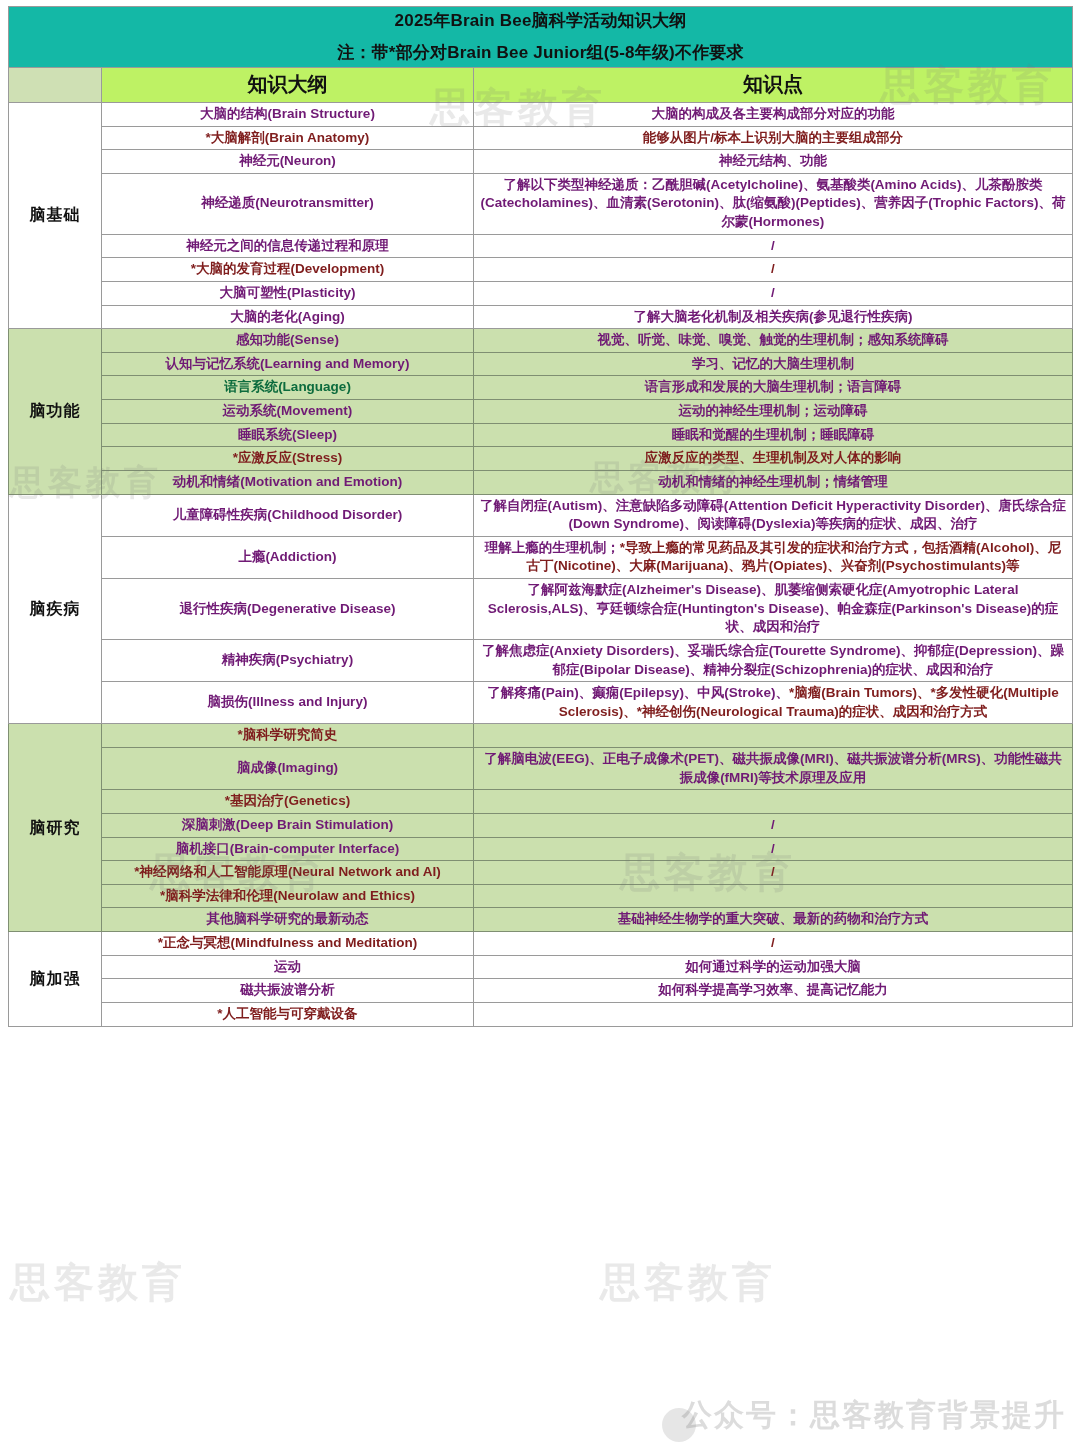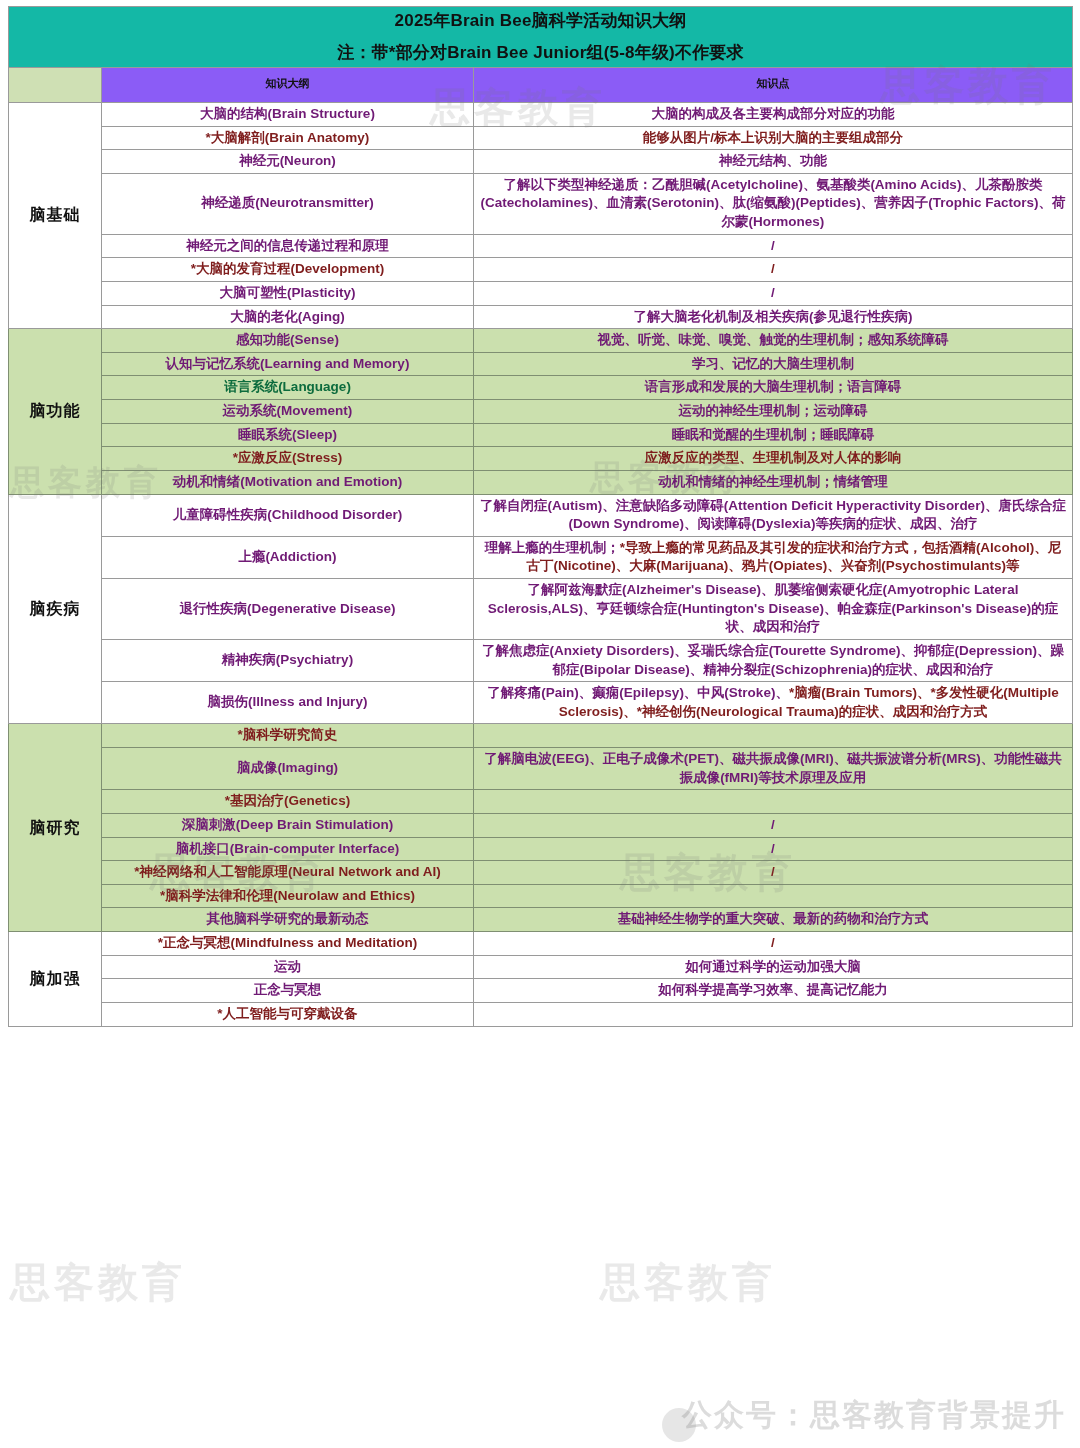--- a/index.html
+++ b/index.html
@@ -44,25 +44,24 @@
     color:#ffffff;
     border:1px solid #00af50;
     padding:9px 4px 11px 4px;
     line-height:1.0;
   }
   .banner .l1{font-size:17px;letter-spacing:.2px;display:block;padding-bottom:9px;}
   .banner .l2{font-size:17px;letter-spacing:.2px;display:block;}
 
   
   td.colhead{
-    background:#8b5cf6;
-    font-size:11px;
+    background:#bef264;
+    font-size:20px;
     height:30px;
     border-color:#8f8f8f;
-    font-family:Liberation Mono, monospace;
   }
   td.blankhead{background:#cfe0b4;border-color:#8f8f8f;}
 
   
   tr.tint-green td{background:#cbe0ae;border-color:#7f8f72;}
   tr.tint-white td{background:#ffffff;}
 
   td.sectioncell{
     font-size:16px;
     letter-spacing:1px;
@@ -261,21 +260,21 @@
         <tr class="tint-white">
           <td class="sectioncell" rowspan="4">脑加强</td>
           <td class="outline"><span class="red">*正念与冥想(Mindfulness and Meditation)</span></td>
           <td class="point"><span class="red">/</span></td>
         </tr>
         <tr class="tint-white">
           <td class="outline"><span class="blk">运动</span></td>
           <td class="point"><span class="blk">如何通过科学的运动加强大脑</span></td>
         </tr>
         <tr class="tint-white">
-          <td class="outline"><span class="blk">正念与冥想</span></td>
+          <td class="outline"><span class="blk">磁共振波谱分析</span></td>
           <td class="point"><span class="blk">如何科学提高学习效率、提高记忆能力</span></td>
         </tr>
         <tr class="tint-white">
           <td class="outline"><span class="red">*人工智能与可穿戴设备</span></td>
           <td class="point"><span class="blk"></span></td>
         </tr>
       </tbody>
   </table>
 
 </div>

